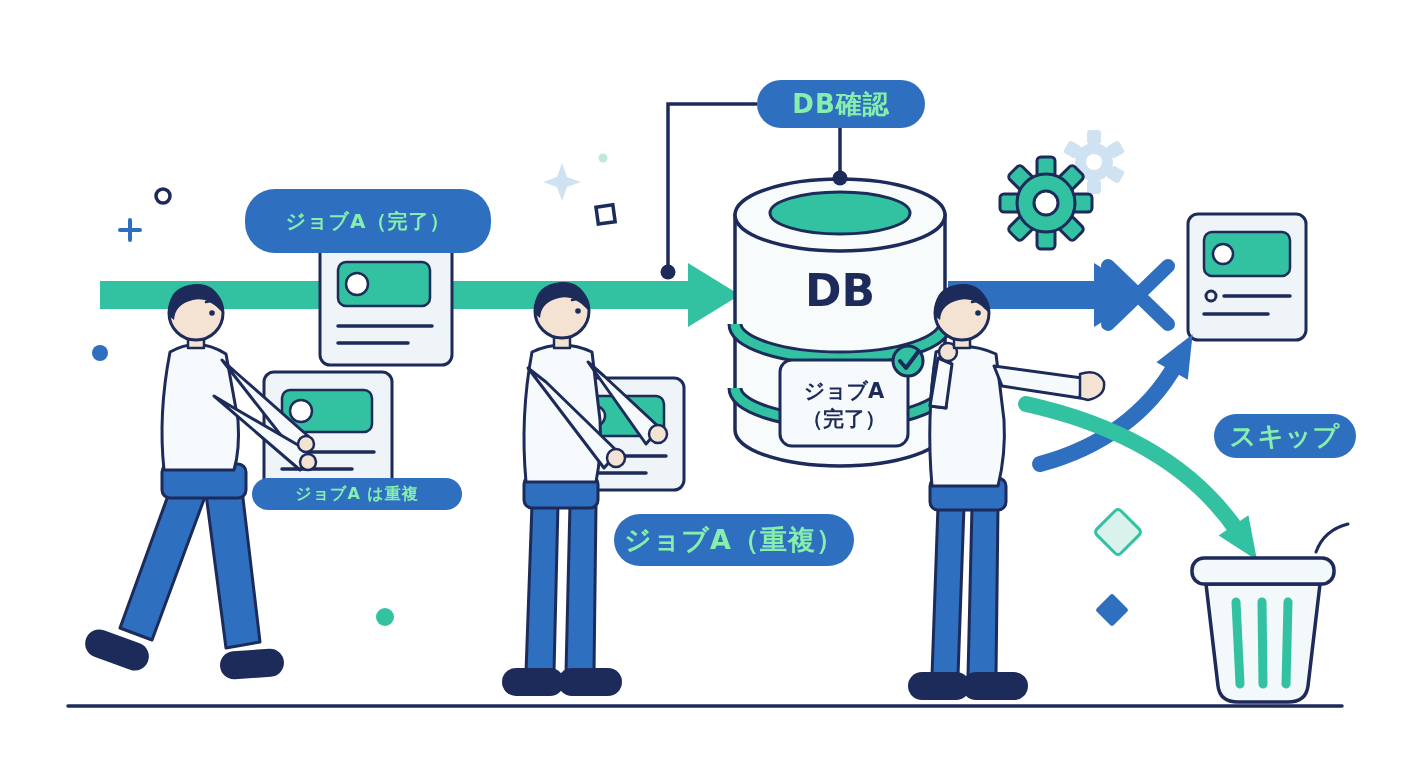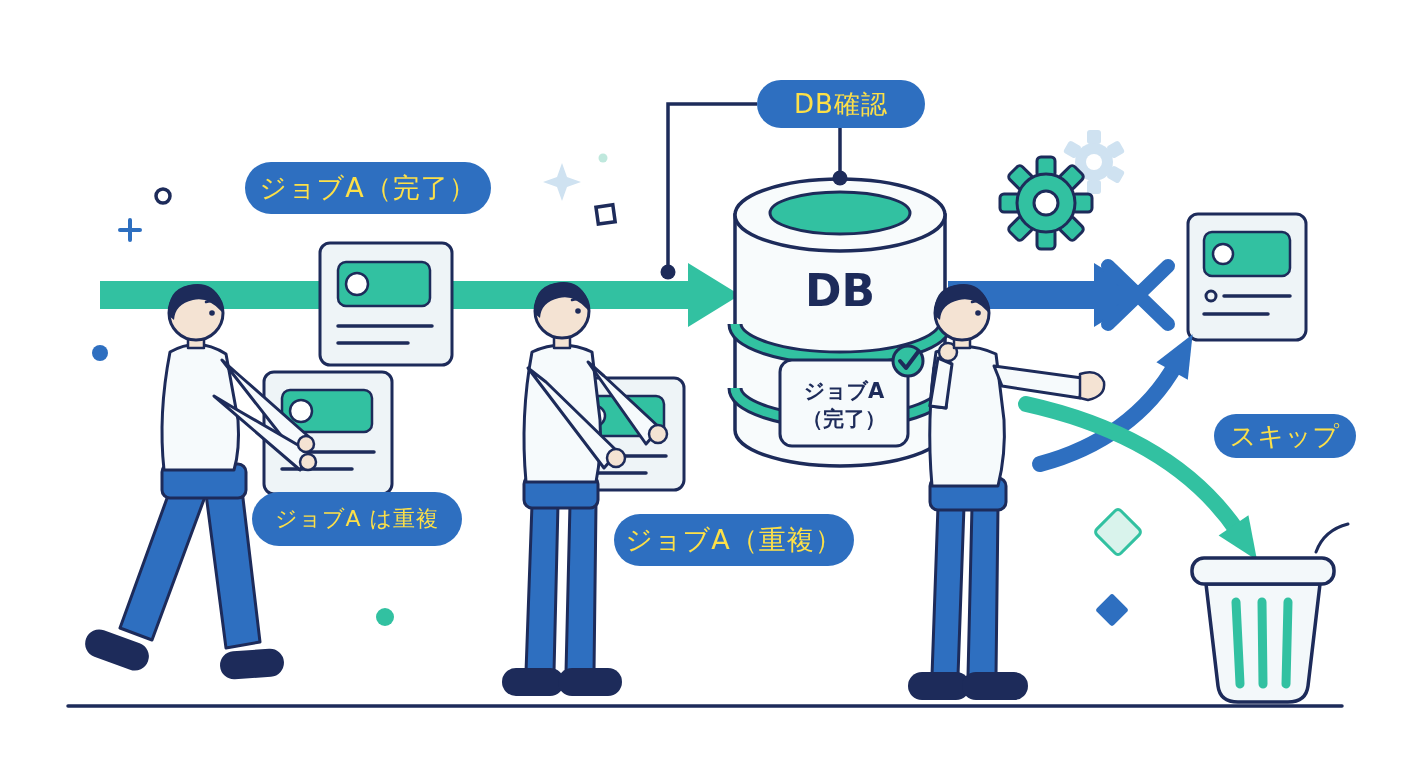--- a/index.html
+++ b/index.html
@@ -1,27 +1,27 @@
 <!DOCTYPE html>
 <html><head>
 <meta charset="utf-8">
 <style>
   * { margin:0; padding:0; box-sizing:border-box; }
   html,body { width:1408px; height:768px; background:#ffffff; }
   body { font-family:"DejaVu Sans","Liberation Sans",sans-serif; }
   .stage { position:relative; width:1408px; height:768px; background:#ffffff; overflow:hidden; }
   .stage > svg { position:absolute; left:0; top:0; }
   .pill {
-    position:absolute; background:#2e6fc0; color:#fde047; font-weight:normal;
+    position:absolute; background:#2e6fc0; color:#86efac; font-weight:bold;
     border-radius:30px; display:flex; align-items:center; justify-content:center;
     letter-spacing:1px; font-family:"DejaVu Sans","Liberation Sans",sans-serif;
   }
-  .pill-job-done { left:245px; top:162px; width:246px; height:52px; font-size:27px; }
+  .pill-job-done { left:245px; top:189px; width:246px; height:64px; font-size:20px; }
   .pill-db-check { left:757px; top:80px;  width:168px; height:48px; font-size:26px; }
-  .pill-dup-note { left:252px; top:492px; width:210px; height:54px; font-size:22px; }
+  .pill-dup-note { left:252px; top:478px; width:210px; height:32px; font-size:16px; }
   .pill-dup      { left:614px; top:514px; width:240px; height:52px; font-size:27px; }
   .pill-skip     { left:1214px; top:414px; width:142px; height:44px; font-size:26px; }
   text { font-family:"DejaVu Sans","Liberation Sans",sans-serif; fill:#1d2b5a; font-weight:bold; }
   .db-text { font-size:44px; }
   .card-text { font-size:21px; }
 </style>
 </head>
 <body>
 
 <div class="stage">

